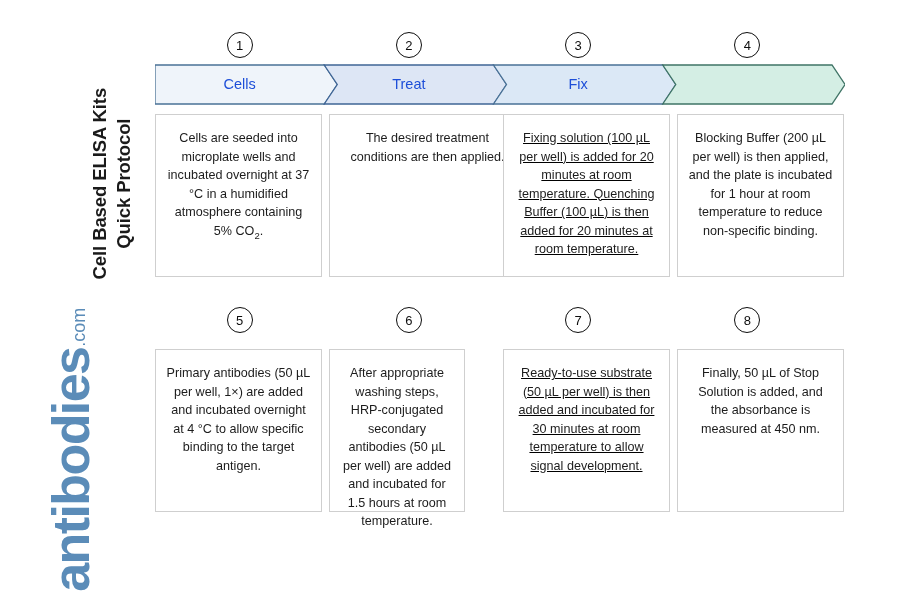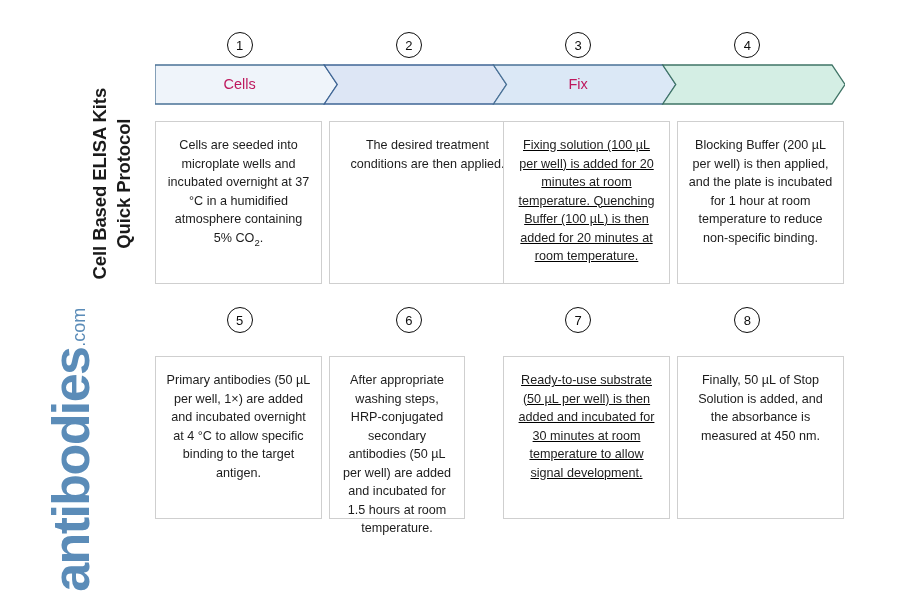--- a/index.html
+++ b/index.html
@@ -102,32 +102,32 @@
     display: block;
   }
   .band-label {
     position: absolute;
     top: 0;
     height: 40px;
     display: flex;
     align-items: center;
     justify-content: center;
     font-size: 14.5px;
-    color: #be185d;
+    color: #1d4ed8;
     pointer-events: none;
   }
 
   .bodies {
     position: relative;
     height: 163px;
     margin-top: 6px;
   }
   .body-card {
     position: absolute;
-    top: 11px;
+    top: 4px;
     height: 163px;
     box-sizing: border-box;
     background: #ffffff;
     border: 1px solid #cfcfcf;
     padding: 14px 10px 10px 10px;
     display: flex;
     justify-content: center;
   }
   .body-text {
     font-size: 12.6px;
@@ -161,20 +161,21 @@
       <div class="badge" style="left: 592.375px;">4</div>
     </div>
   <div class="band">
       <svg width="690" height="42">
         <path d="M 0 1 L 169.25 1 L 182.25 20.5 L 169.25 40 L 0 40 Z" fill="#eff4fa" stroke="#4a7296" stroke-width="1.3" stroke-linejoin="miter"></path>
         <path d="M 169.25 1 L 338.5 1 L 351.5 20.5 L 338.5 40 L 169.25 40 L 182.25 20.5 Z" fill="#dde6f5" stroke="#3f6595" stroke-width="1.3" stroke-linejoin="miter"></path>
         <path d="M 338.5 1 L 507.75 1 L 520.75 20.5 L 507.75 40 L 338.5 40 L 351.5 20.5 Z" fill="#dbe8f6" stroke="#4a7296" stroke-width="1.3" stroke-linejoin="miter"></path>
         <path d="M 507.75 1 L 677 1 L 690 20.5 L 677 40 L 507.75 40 L 520.75 20.5 Z" fill="#d4eee4" stroke="#3f7466" stroke-width="1.3" stroke-linejoin="miter"></path>
       </svg>
       <div class="band-label" style="left: 0px; width: 169.25px;">Cells</div>
+      <div class="band-label" style="left: 169.25px; width: 169.25px;">Treat</div>
       <div class="band-label" style="left: 338.5px; width: 169.25px;">Fix</div>
     </div>
   <div class="bodies">
       <div class="body-card" style="left: 0px; width: 167px;">
         <div class="body-text">Cells are seeded into microplate wells and incubated overnight at 37 °C in a humidified atmosphere containing 5% CO<sub>2</sub>.</div>
       </div>
       <div class="body-card" style="left: 174px; width: 197px;">
         <div class="body-text">The desired treatment conditions are then applied.</div>
       </div>
       <div class="body-card" style="left: 348px; width: 167px; text-decoration: underline;">

